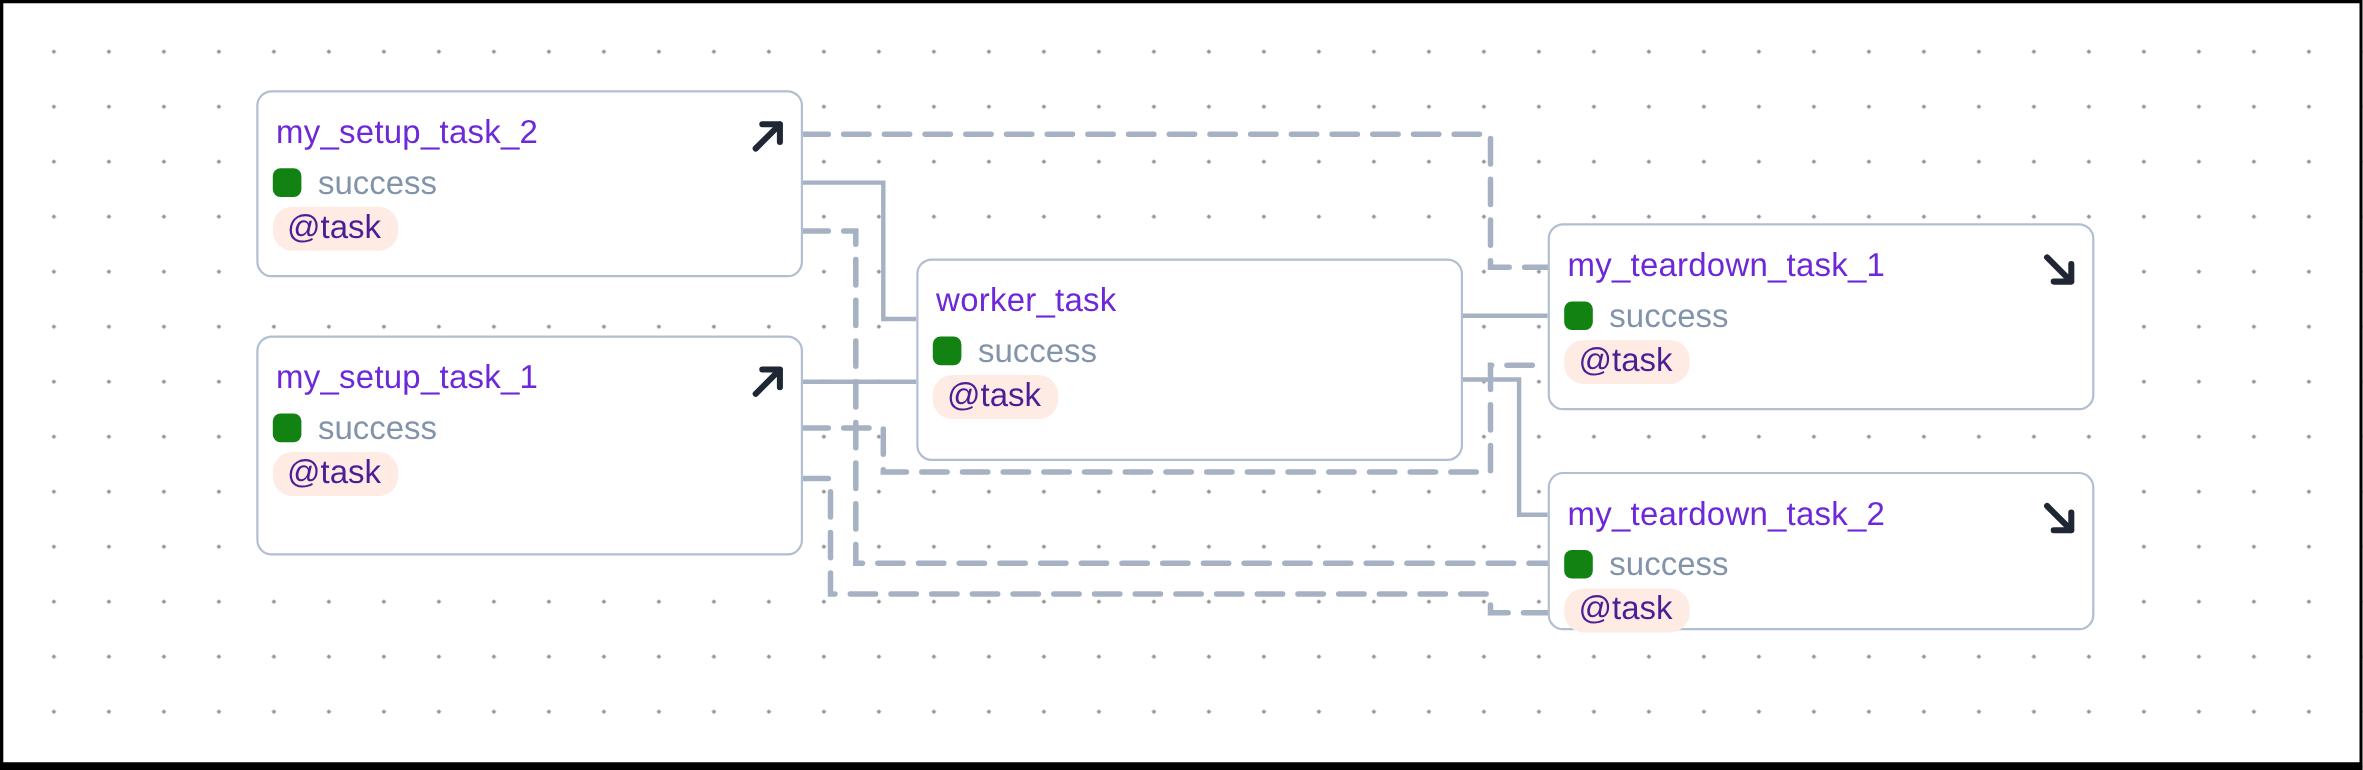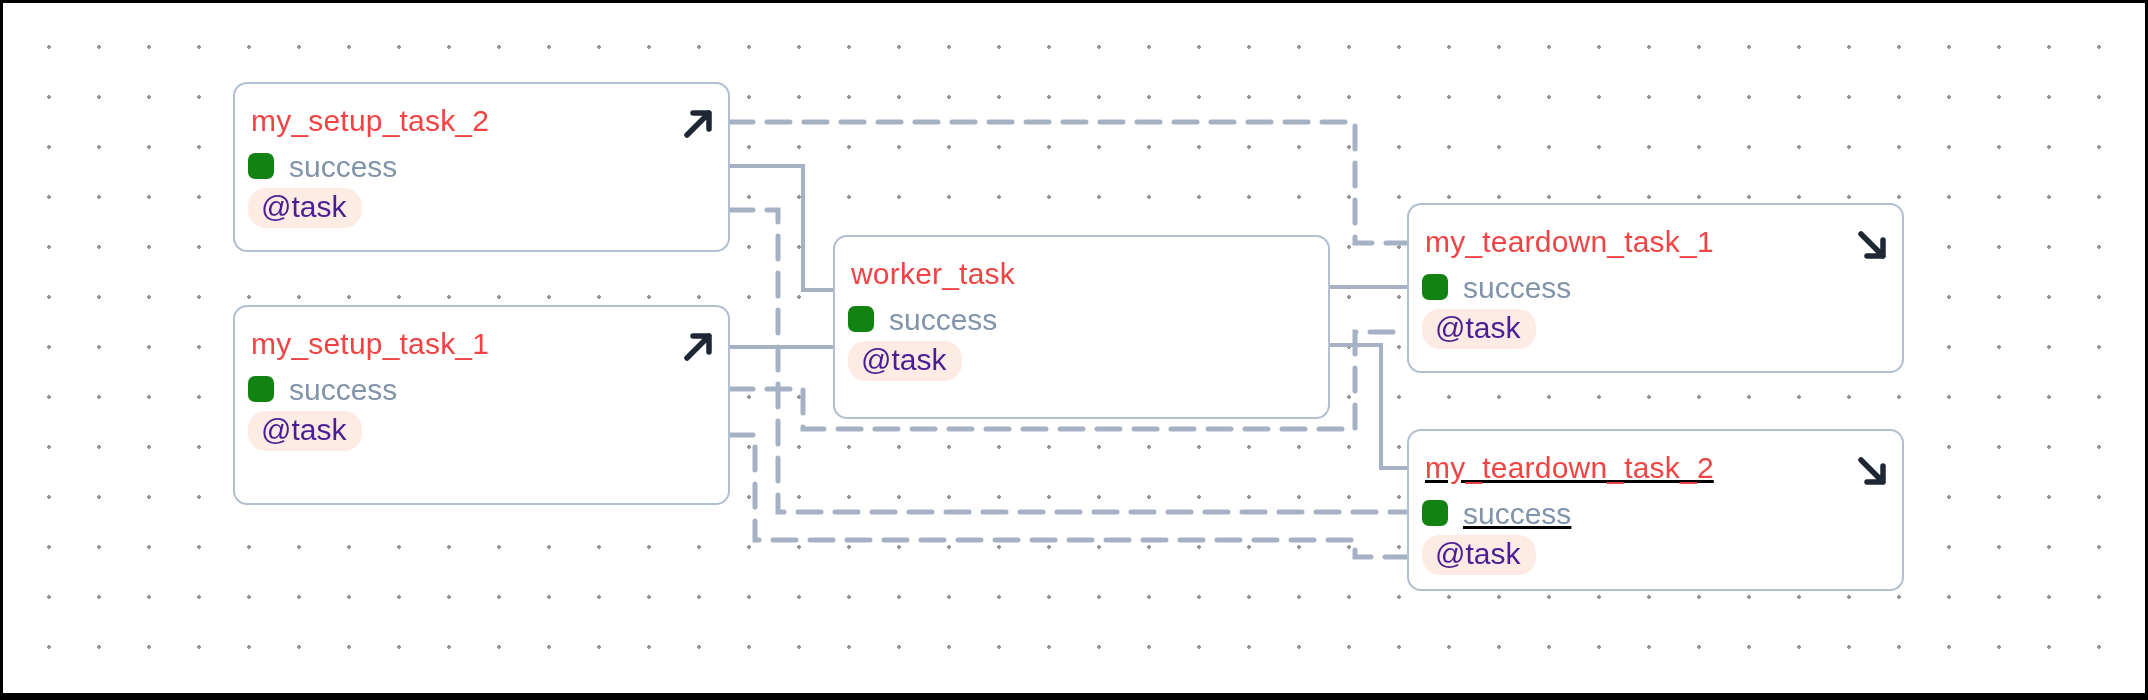--- a/index.html
+++ b/index.html
@@ -31,21 +31,21 @@
     border-radius:14px;
     padding:19px 18px 0 13px;
     z-index:10;
     cursor:pointer;
   }
   .node-title{
     display:block;
     padding-left:3px;
     font-size:30px;
     line-height:36px;
-    color:#ef4444;
+    color:#6d28d9;
     letter-spacing:0.2px;
     white-space:nowrap;
   }
   .node-arrow{
     position:absolute;
     top:22px;right:12px;
     width:36px;height:36px;
   }
   .status-row{
     display:flex;
@@ -124,21 +124,21 @@
     <span class="node-title">my_teardown_task_1</span>
     <span class="node-arrow"><svg width="36" height="36" viewBox="0 0 36 36">
           <path d="M7 7 L29 29 M29 13 V29 H13" fill="none" stroke="#1f2735" stroke-width="5.5" stroke-linecap="round" stroke-linejoin="round"></path>
         </svg></span>
     <div class="status-row">
       <span class="status-square"></span>
       <span class="status-text">success</span>
     </div>
     <span class="chip">@task</span>
   </div>
-    <div class="node" style="left: 1407px; top: 429px; width: 497px; height: 162px; text-decoration: underline;">
+    <div class="node" style="left: 1407px; top: 429px; width: 497px; height: 144px;">
     <span class="node-title">my_teardown_task_2</span>
     <span class="node-arrow"><svg width="36" height="36" viewBox="0 0 36 36">
           <path d="M7 7 L29 29 M29 13 V29 H13" fill="none" stroke="#1f2735" stroke-width="5.5" stroke-linecap="round" stroke-linejoin="round"></path>
         </svg></span>
     <div class="status-row">
       <span class="status-square"></span>
       <span class="status-text">success</span>
     </div>
     <span class="chip">@task</span>
   </div>

